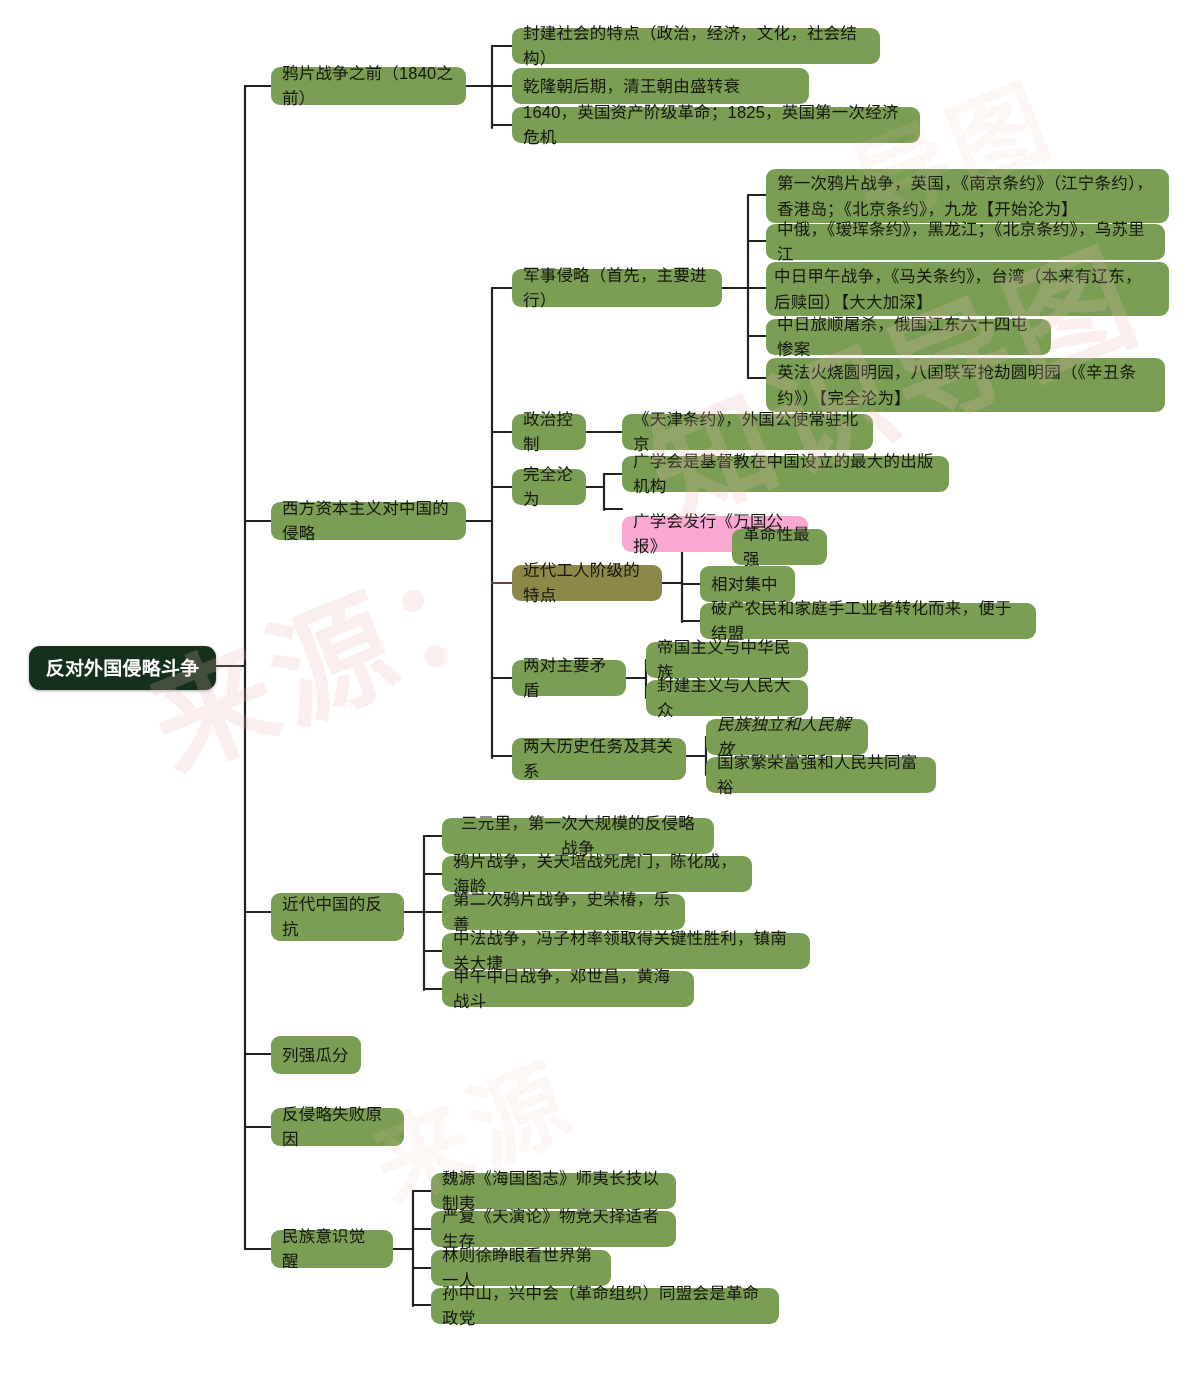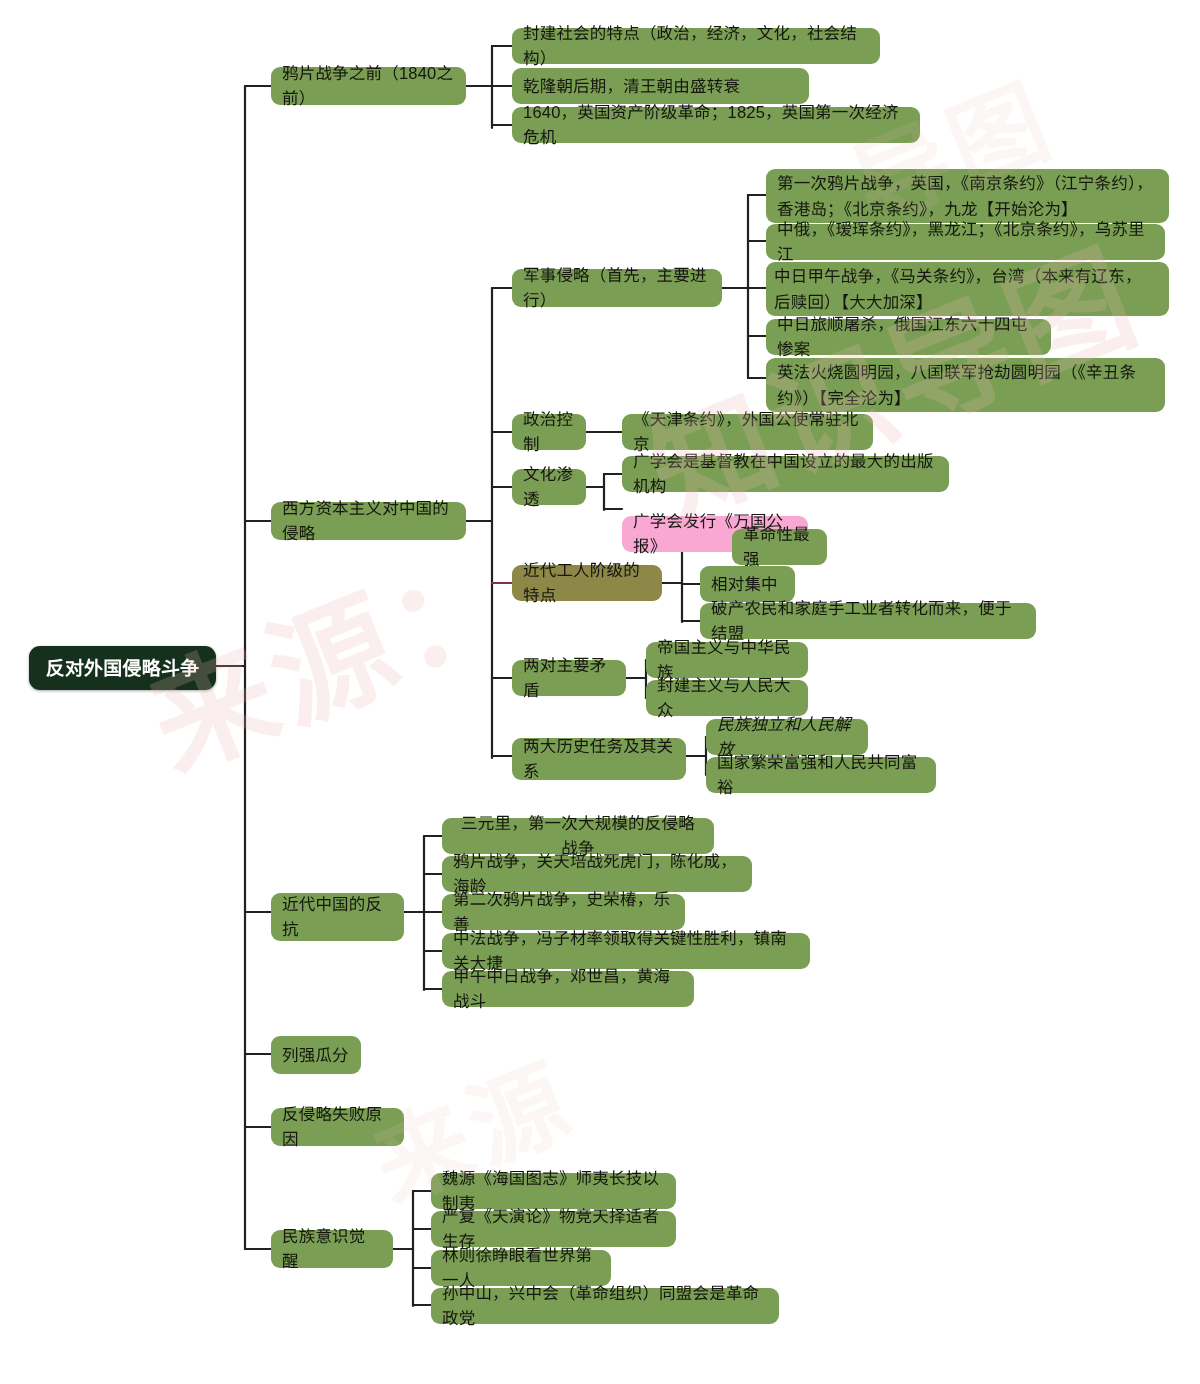--- a/index.html
+++ b/index.html
@@ -203,21 +203,21 @@
   </div>
 
   <div class="node" style="left:512px;top:414px;width:74px;height:36px;">
     <span>政治控制</span>
   </div>
   <div class="node" style="left:622px;top:414px;width:251px;height:36px;">
     <span>《天津条约》，外国公使常驻北京</span>
   </div>
 
   <div class="node" style="left:512px;top:469px;width:74px;height:36px;">
-    <span>文化渗透</span>
+    <span>完全沦为</span>
   </div>
   <div class="node" style="left:622px;top:456px;width:327px;height:36px;">
     <span>广学会是基督教在中国设立的最大的出版机构</span>
   </div>
   <div class="node warm" style="left:622px;top:492px;width:186px;height:36px;">
     <span>广学会发行《万国公报》</span>
   </div>
 
   <div class="node warm2" style="left:512px;top:565px;width:150px;height:36px;">
     <span>近代工人阶级的特点</span>

